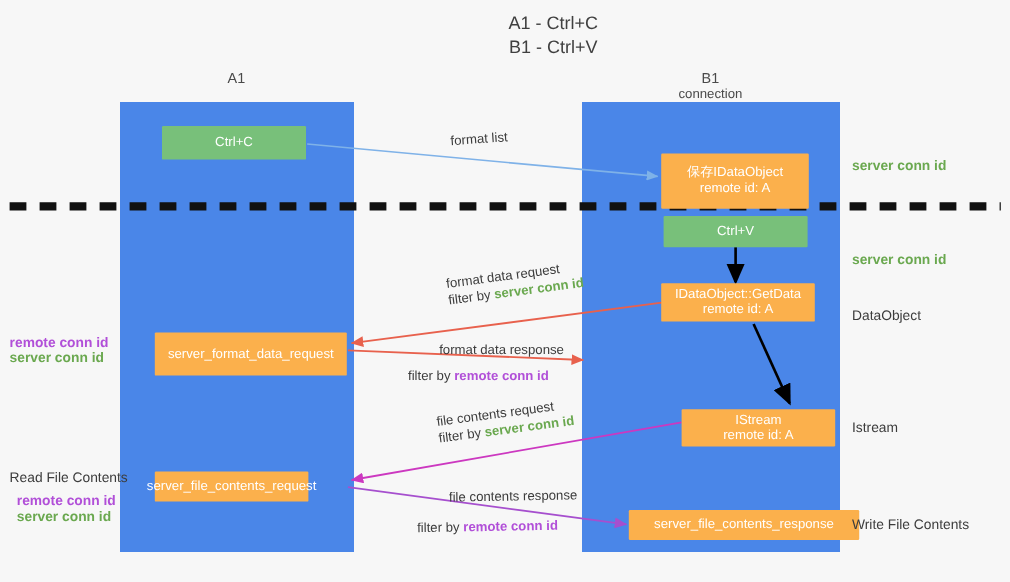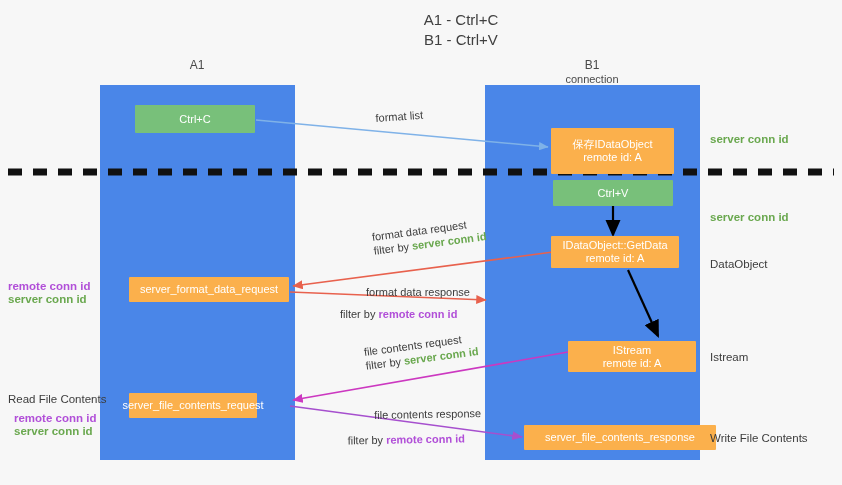--- a/index.html
+++ b/index.html
@@ -159,21 +159,21 @@
 
   <div class="node green" style="left:553px; top:180px; width:120px; height:26px;">
     <span>Ctrl+V</span>
   </div>
 
   <div class="node orange" style="left:551px; top:236px; width:128px; height:32px;">
     <span>IDataObject::GetData</span>
     <span>remote id: A</span>
   </div>
 
-  <div class="node orange" style="left:129px; top:277px; width:160px; height:25px;">
+  <div class="node orange" style="left:129px; top:277px; width:160px; height:36px;">
     <span>server_format_data_request</span>
   </div>
 
 
   <div class="node orange" style="left:568px; top:341px; width:128px; height:31px;">
     <span>IStream</span>
     <span>remote id: A</span>
   </div>
 
   <div class="node orange" style="left:129px; top:393px; width:128px; height:25px;">

